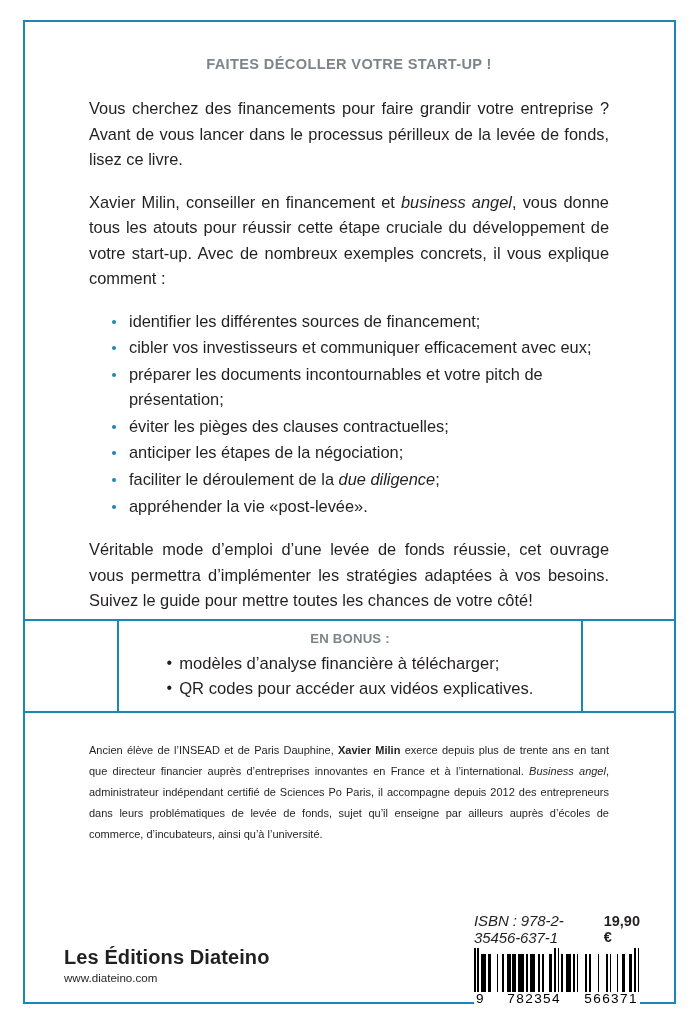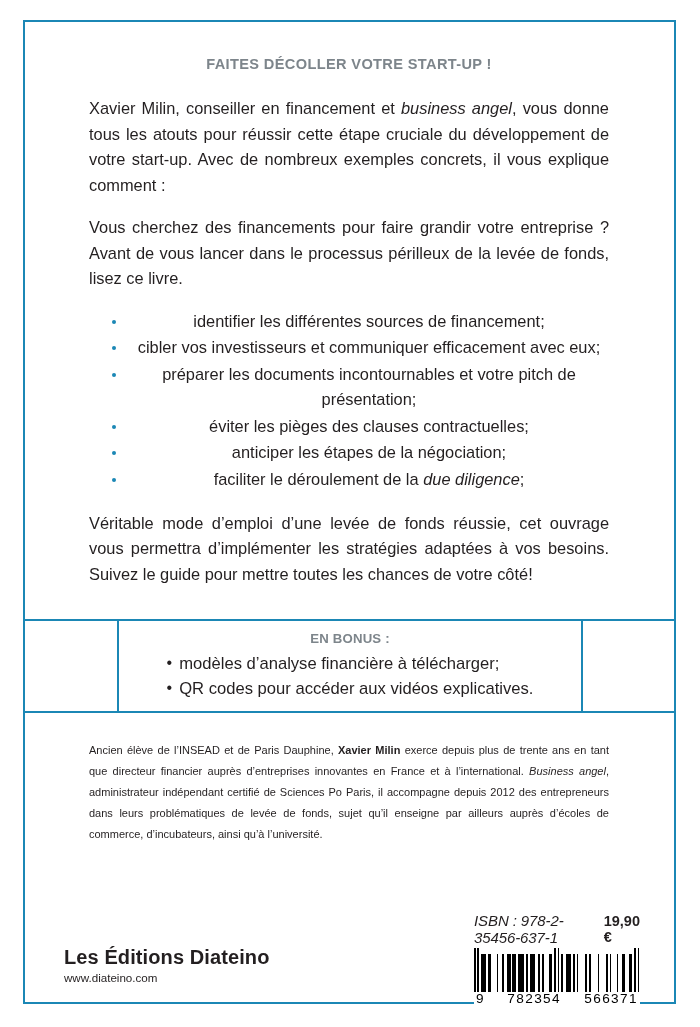--- a/index.html
+++ b/index.html
@@ -90,21 +90,20 @@
     margin: 6px 0 18px 0;
     padding: 0 0 0 22px;
   }
   ul.features li {
     position: relative;
     font-size: 16.4px;
     line-height: 25.6px;
     padding-left: 18px;
     margin-bottom: 1px;
     color: #231f20;
-    text-align: center;
   }
   ul.features li::before {
     content: "";
     position: absolute;
     left: 1px;
     top: 11px;
     width: 4px;
     height: 4px;
     border-radius: 50%;
     background: #1b87b5;
@@ -242,31 +241,32 @@
   <div class="frame"></div>
   <div class="hline hline-top-bonus"></div>
   <div class="hline hline-bot-bonus"></div>
   <div class="vline vline-left"></div>
   <div class="vline vline-right"></div>
 
   <div class="top-block">
 
     <div class="kicker">FAITES DÉCOLLER VOTRE START-UP !</div>
 
+    <p class="body">Vous cherchez des financements pour faire grandir votre entreprise ? Avant de vous lancer dans le processus périlleux de la levée de fonds, lisez ce livre.</p>
+
     <p class="body"><span>Xavier Milin, conseiller en financement et </span><em>business angel</em><span>, vous donne tous les atouts pour réussir cette étape cruciale du développement de votre start-up. Avec de nombreux exemples concrets, il vous explique comment :</span></p>
-
-    <p class="body">Vous cherchez des financements pour faire grandir votre entreprise ? Avant de vous lancer dans le processus périlleux de la levée de fonds, lisez ce livre.</p>
 
     <ul class="features">
       <li>identifier les différentes sources de financement;</li>
       <li>cibler vos investisseurs et communiquer efficacement avec eux;</li>
       <li>préparer les documents incontournables et votre pitch de présentation;</li>
       <li>éviter les pièges des clauses contractuelles;</li>
       <li>anticiper les étapes de la négociation;</li>
       <li><span>faciliter le déroulement de la </span><em>due diligence</em><span>;</span></li>
+      <li>appréhender la vie «post-levée».</li>
     </ul>
 
     <p class="body last closing">Véritable mode d’emploi d’une levée de fonds réussie, cet ouvrage vous permettra d’implémenter les stratégies adaptées à vos besoins. Suivez le guide pour mettre toutes les chances de votre côté!</p>
   </div>
 
   <div class="bonus">
     <div class="bonus-title">EN BONUS :</div>
     <ul class="bonus-list">
       <li><span class="bdot">•</span><span>modèles d’analyse financière à télécharger;</span></li>
       <li><span class="bdot">•</span><span>QR codes pour accéder aux vidéos explicatives.</span></li>

